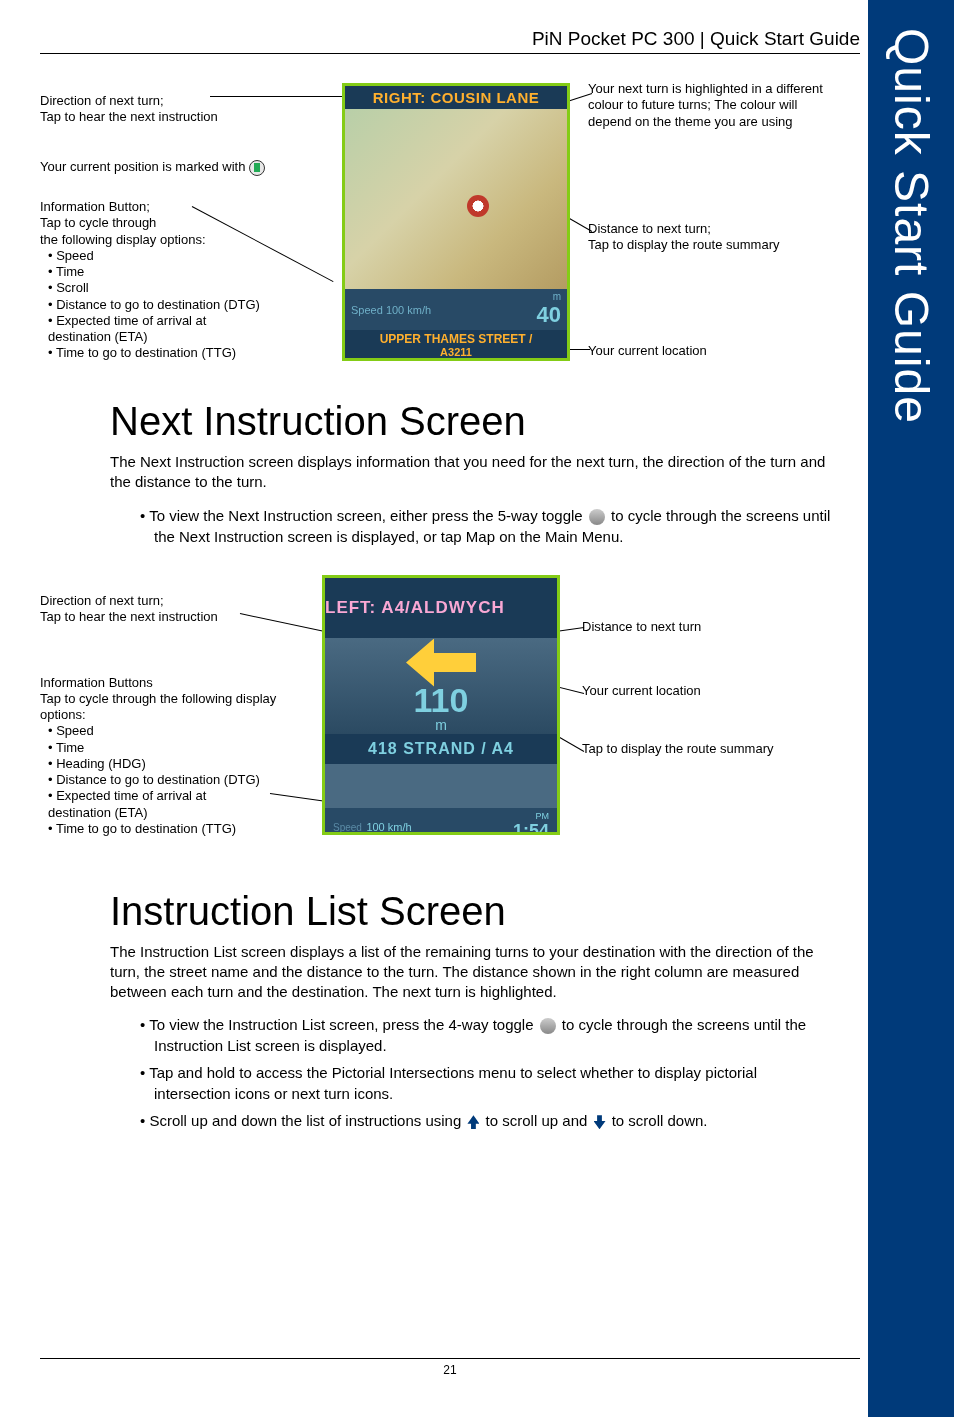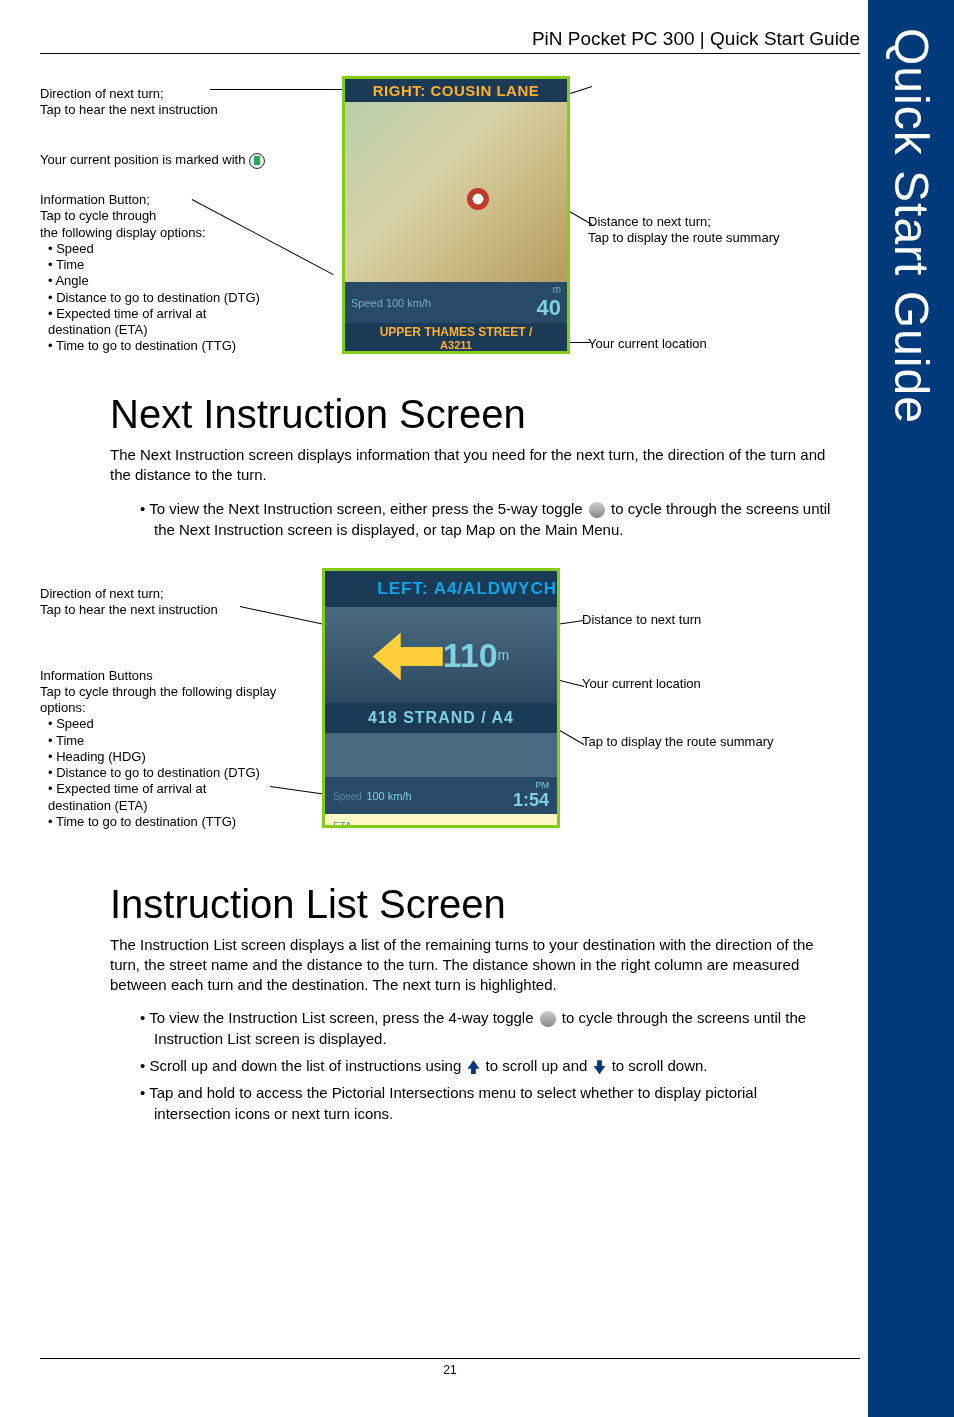--- a/index.html
+++ b/index.html
@@ -35,21 +35,21 @@
     left: 40px;
     top: 28px;
     width: 820px;
   }
   .header-line {
     text-align: right;
     font-size: 19px;
     font-weight: 400;
     border-bottom: 1.5px solid #000;
     padding-bottom: 3px;
-    margin-bottom: 20px;
+    margin-bottom: 27px;
   }
   
   .fig {
     position: relative;
     margin-bottom: 26px;
   }
   .fig1 { height: 292px; }
   .callout {
     position: absolute;
     font-size: 13px;
@@ -127,26 +127,26 @@
   .pos-marker{
     display:inline-block;width:16px;height:16px;border:1.5px solid #333;border-radius:50%;
     vertical-align:middle;background:#e8e8e8;position:relative;
   }
   .pos-marker::after{content:"";position:absolute;left:4px;top:2px;width:6px;height:9px;background:#2a5;}
 
   
   .fig2 { height: 290px; margin-top:18px;}
   .shot2 { left: 282px; top: 10px; width: 238px; height: 260px; background:#2b4a62;}
   .shot2 .banner2{
-    background:#1a3a56;color:#0ea5e9;font-weight:700;text-align:right;
-    font-size:17px;padding:8px 0;font-family:Arial,sans-serif;letter-spacing:1px;
+    background:#1a3a56;color:#f9a8d4;font-weight:700;text-align:left;
+    font-size:17px;padding:20px 0;font-family:Arial,sans-serif;letter-spacing:1px;
   }
   .shot2 .distbox{
     height:96px;background:linear-gradient(#4a6a82,#2b4a62);
-    display:flex;flex-direction:row;align-items:center;justify-content:center;
+    display:flex;flex-direction:column;align-items:center;justify-content:center;
   }
   .shot2 .distbox .arrow-left{
     width:70px;height:48px;background:#ffcf3a;
     clip-path:polygon(0 50%,40% 0,40% 30%,100% 30%,100% 70%,40% 70%,40% 100%);
     margin-bottom:-4px;
   }
   .shot2 .distbox .num{color:#7fd0e0;font-size:34px;font-weight:700;font-family:Arial,sans-serif;line-height:1;}
   .shot2 .distbox .unit{color:#7fd0e0;font-size:14px;font-family:Arial,sans-serif;}
   .shot2 .loc2{
     background:#1a3a56;color:#7fd0e0;text-align:center;font-family:Arial,sans-serif;
@@ -191,29 +191,30 @@
       <span class="pos-marker"></span>
     </div>
 
     <div class="callout" style="left:0;top:118px;width:270px">
       <div style="white-space:pre-line">Information Button;
 Tap to cycle through
 the following display options:</div>
       <ul>
         <li>Speed</li>
         <li>Time</li>
-        <li>Angle</li>
+        <li>Scroll</li>
         <li>Distance to go to destination (DTG)</li>
         <li style="white-space:pre-line">Expected time of arrival at
   destination (ETA)</li>
         <li>Time to go to destination (TTG)</li>
       </ul>
     </div>
     <div class="line" style="left:152px;top:125px;width:160px;transform:rotate(28deg);transform-origin:left"></div>
 
+    <div class="callout" style="left:548px;top:0;width:250px">Your next turn is highlighted in a different colour to future turns; The colour will depend on the theme you are using</div>
     <div class="line" style="left:470px;top:12px;width:82px;transform:rotate(-18deg);transform-origin:right"></div>
 
     <div class="callout" style="left:548px;top:140px;width:250px;white-space:pre-line">Distance to next turn;
 Tap to display the route summary</div>
     <div class="line" style="left:500px;top:150px;width:52px;transform:rotate(30deg);transform-origin:right"></div>
 
     <div class="callout" style="left:548px;top:262px">Your current location</div>
     <div class="line" style="left:530px;top:268px;width:20px"></div>
 
     <div class="screenshot shot1">
@@ -280,21 +281,21 @@
       </div>
       <div class="etarow"><span>ETA</span></div>
     </div>
   </div>
 
   <h2 class="section" style="margin-top:34px">Instruction List Screen</h2>
   <p class="body">The Instruction List screen displays a list of the remaining turns to your destination with the direction of the turn, the street name and the distance to the turn. The distance shown in the right column are measured between each turn and the destination. The next turn is highlighted.</p>
   <p class="inst">
     <span>To view the Instruction List screen, press the 4-way toggle </span><span class="inline-icon toggle"></span><span> to cycle through the screens until the Instruction List screen is displayed.</span>
   </p>
+  <p class="inst">Tap and hold to access the Pictorial Intersections menu to select whether to display pictorial intersection icons or next turn icons.</p>
   <p class="inst">
     <span>Scroll up and down the list of instructions using </span><span class="inline-icon arrow"></span><span> to scroll up and </span><span class="inline-icon arrowdn"></span><span> to scroll down.</span>
   </p>
-  <p class="inst">Tap and hold to access the Pictorial Intersections menu to select whether to display pictorial intersection icons or next turn icons.</p>
 </div>
 
 <div class="footer">
   <span>21</span>
 </div>
 
 </body></html>

